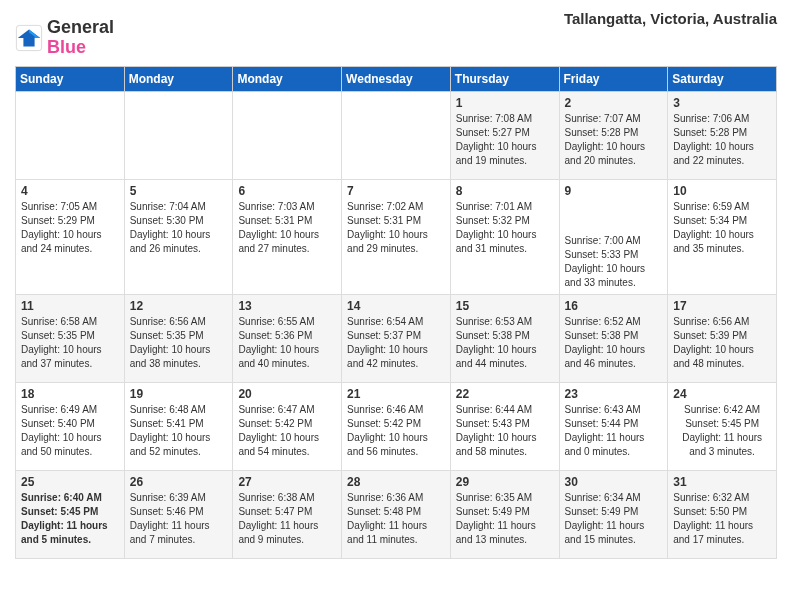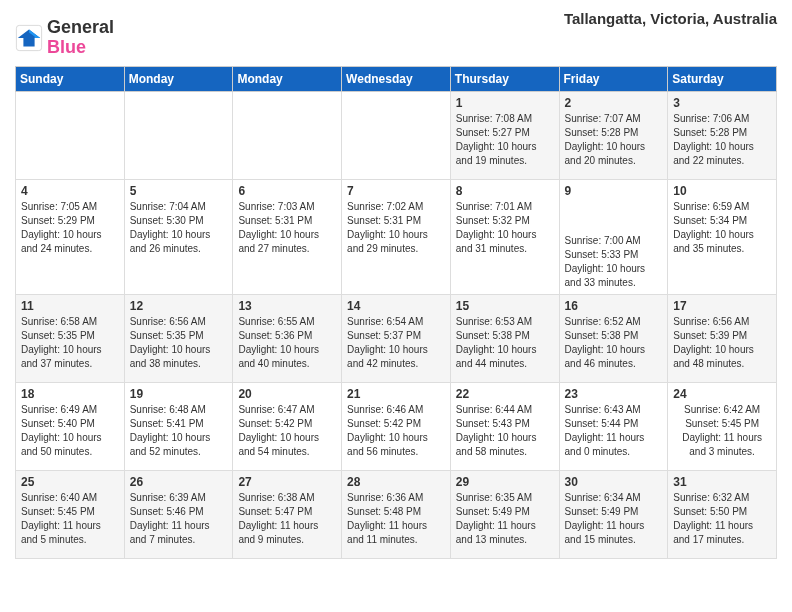--- a/index.html
+++ b/index.html
@@ -297,21 +297,21 @@
           <span class="day-num">24</span>
           <div class="day-info" style="white-space: pre-line; text-align: center;">Sunrise: 6:42 AM
 Sunset: 5:45 PM
 Daylight: 11 hours
 and 3 minutes.</div>
         </td>
       </tr>
       <tr>
         <td>
           <span class="day-num">25</span>
-          <div class="day-info" style="white-space: pre-line;">Sunrise: 6:40 AM
+          <div class="day-info" style="white-space: pre-line; font-weight: bold;">Sunrise: 6:40 AM
 Sunset: 5:45 PM
 Daylight: 11 hours
 and 5 minutes.</div>
         </td>
         <td>
           <span class="day-num">26</span>
           <div class="day-info" style="white-space: pre-line;">Sunrise: 6:39 AM
 Sunset: 5:46 PM
 Daylight: 11 hours
 and 7 minutes.</div>

